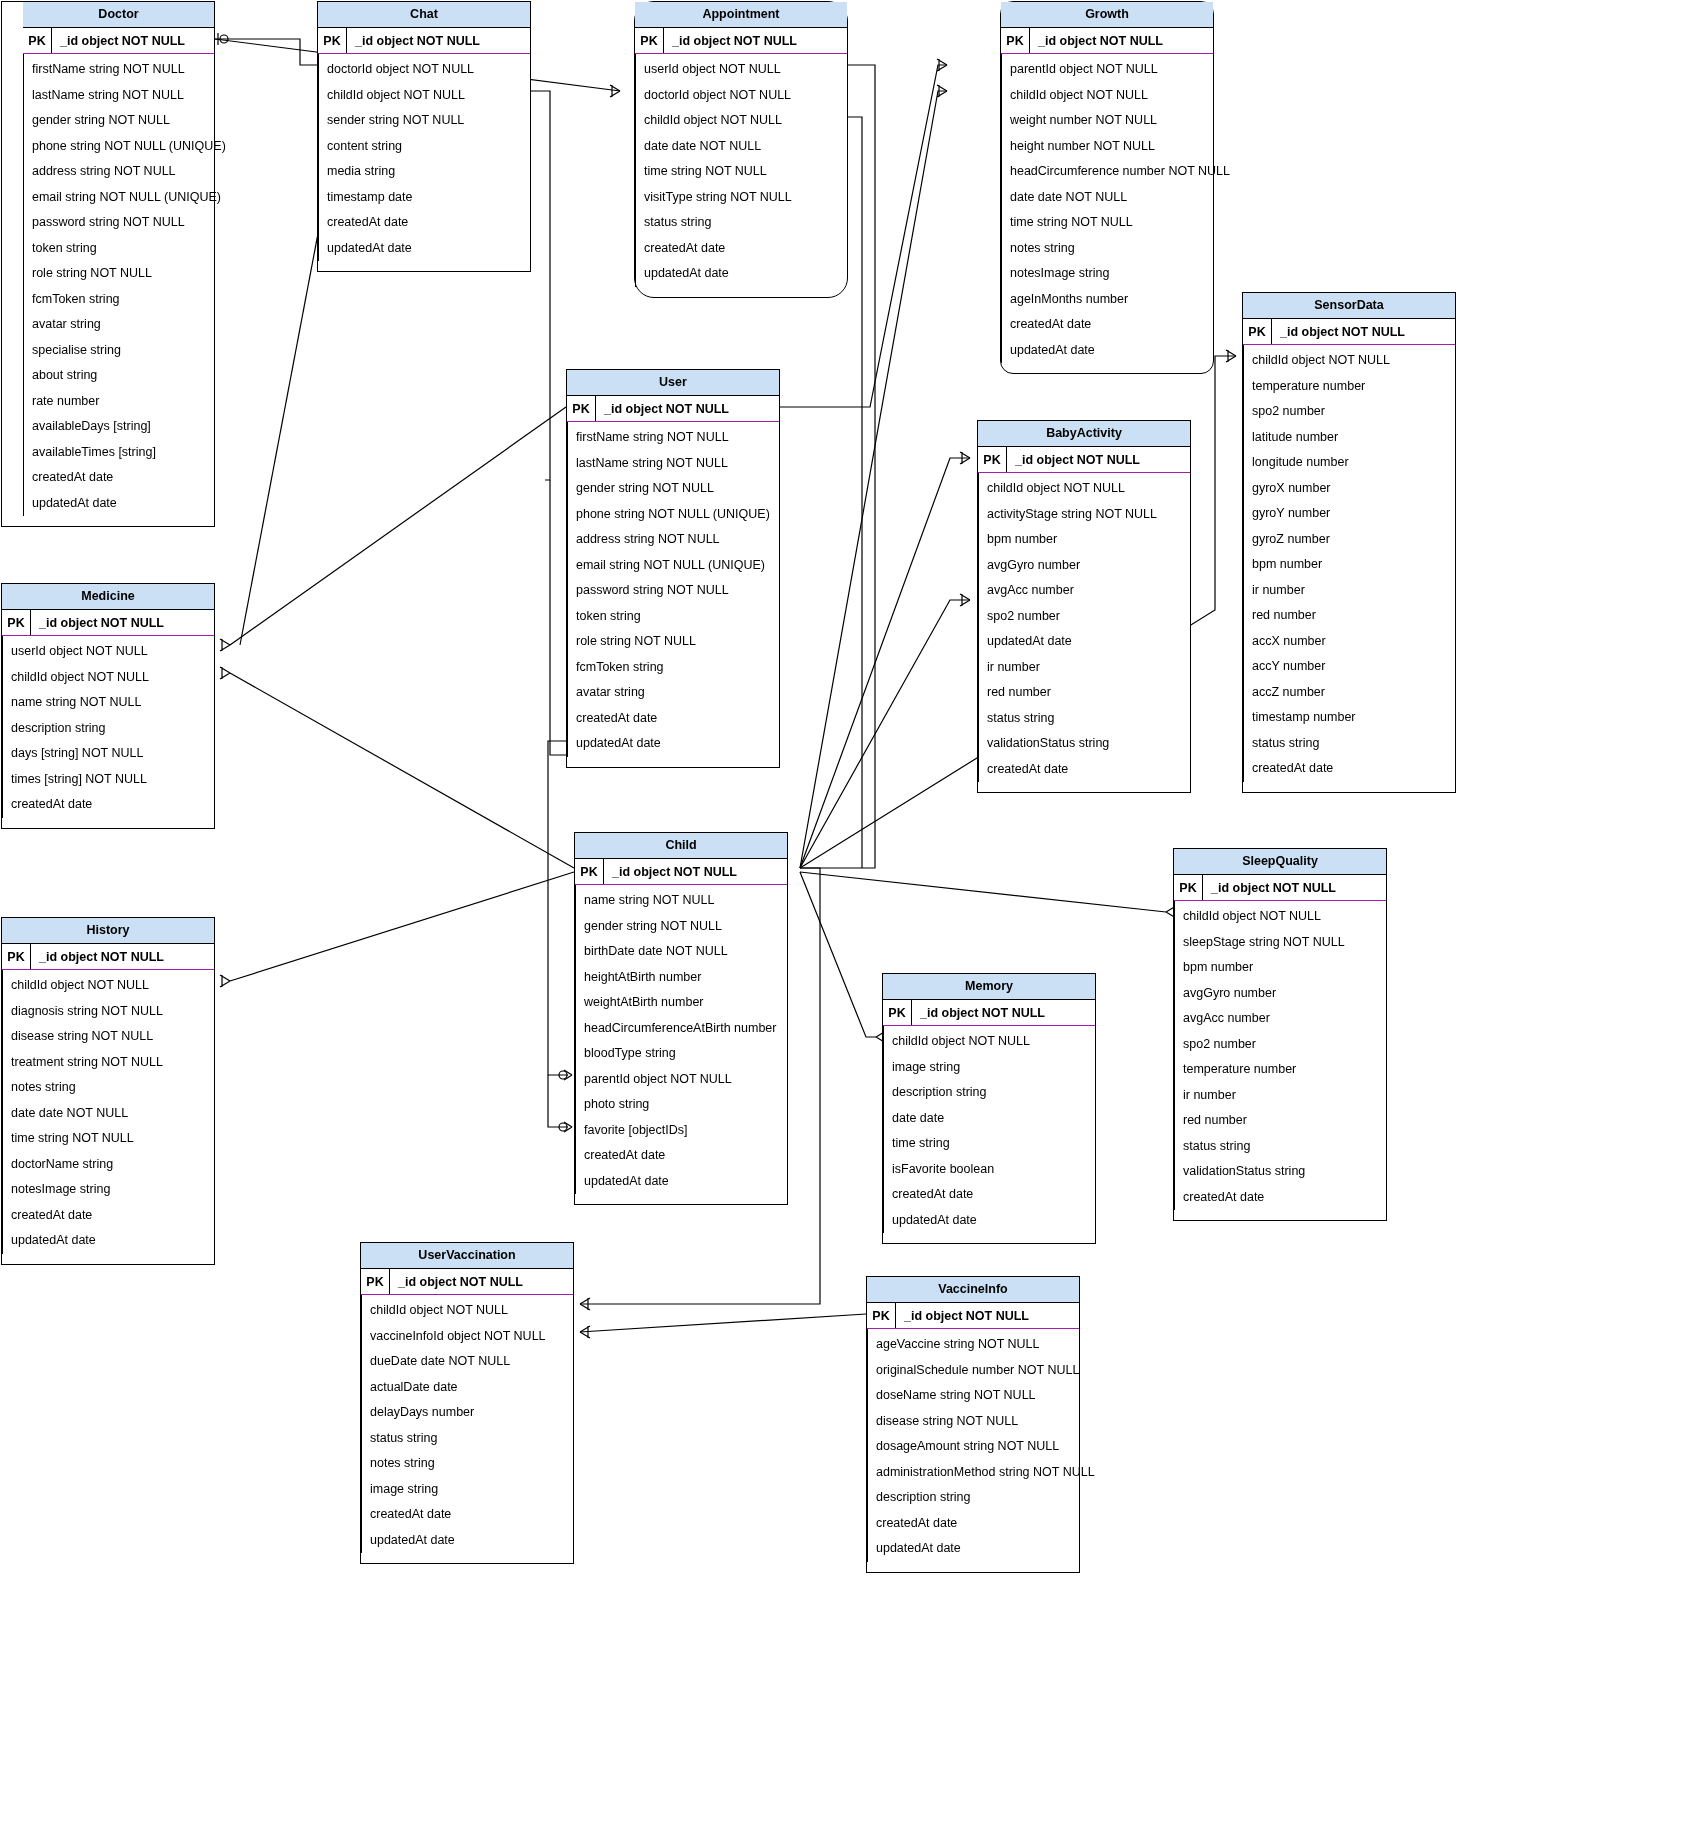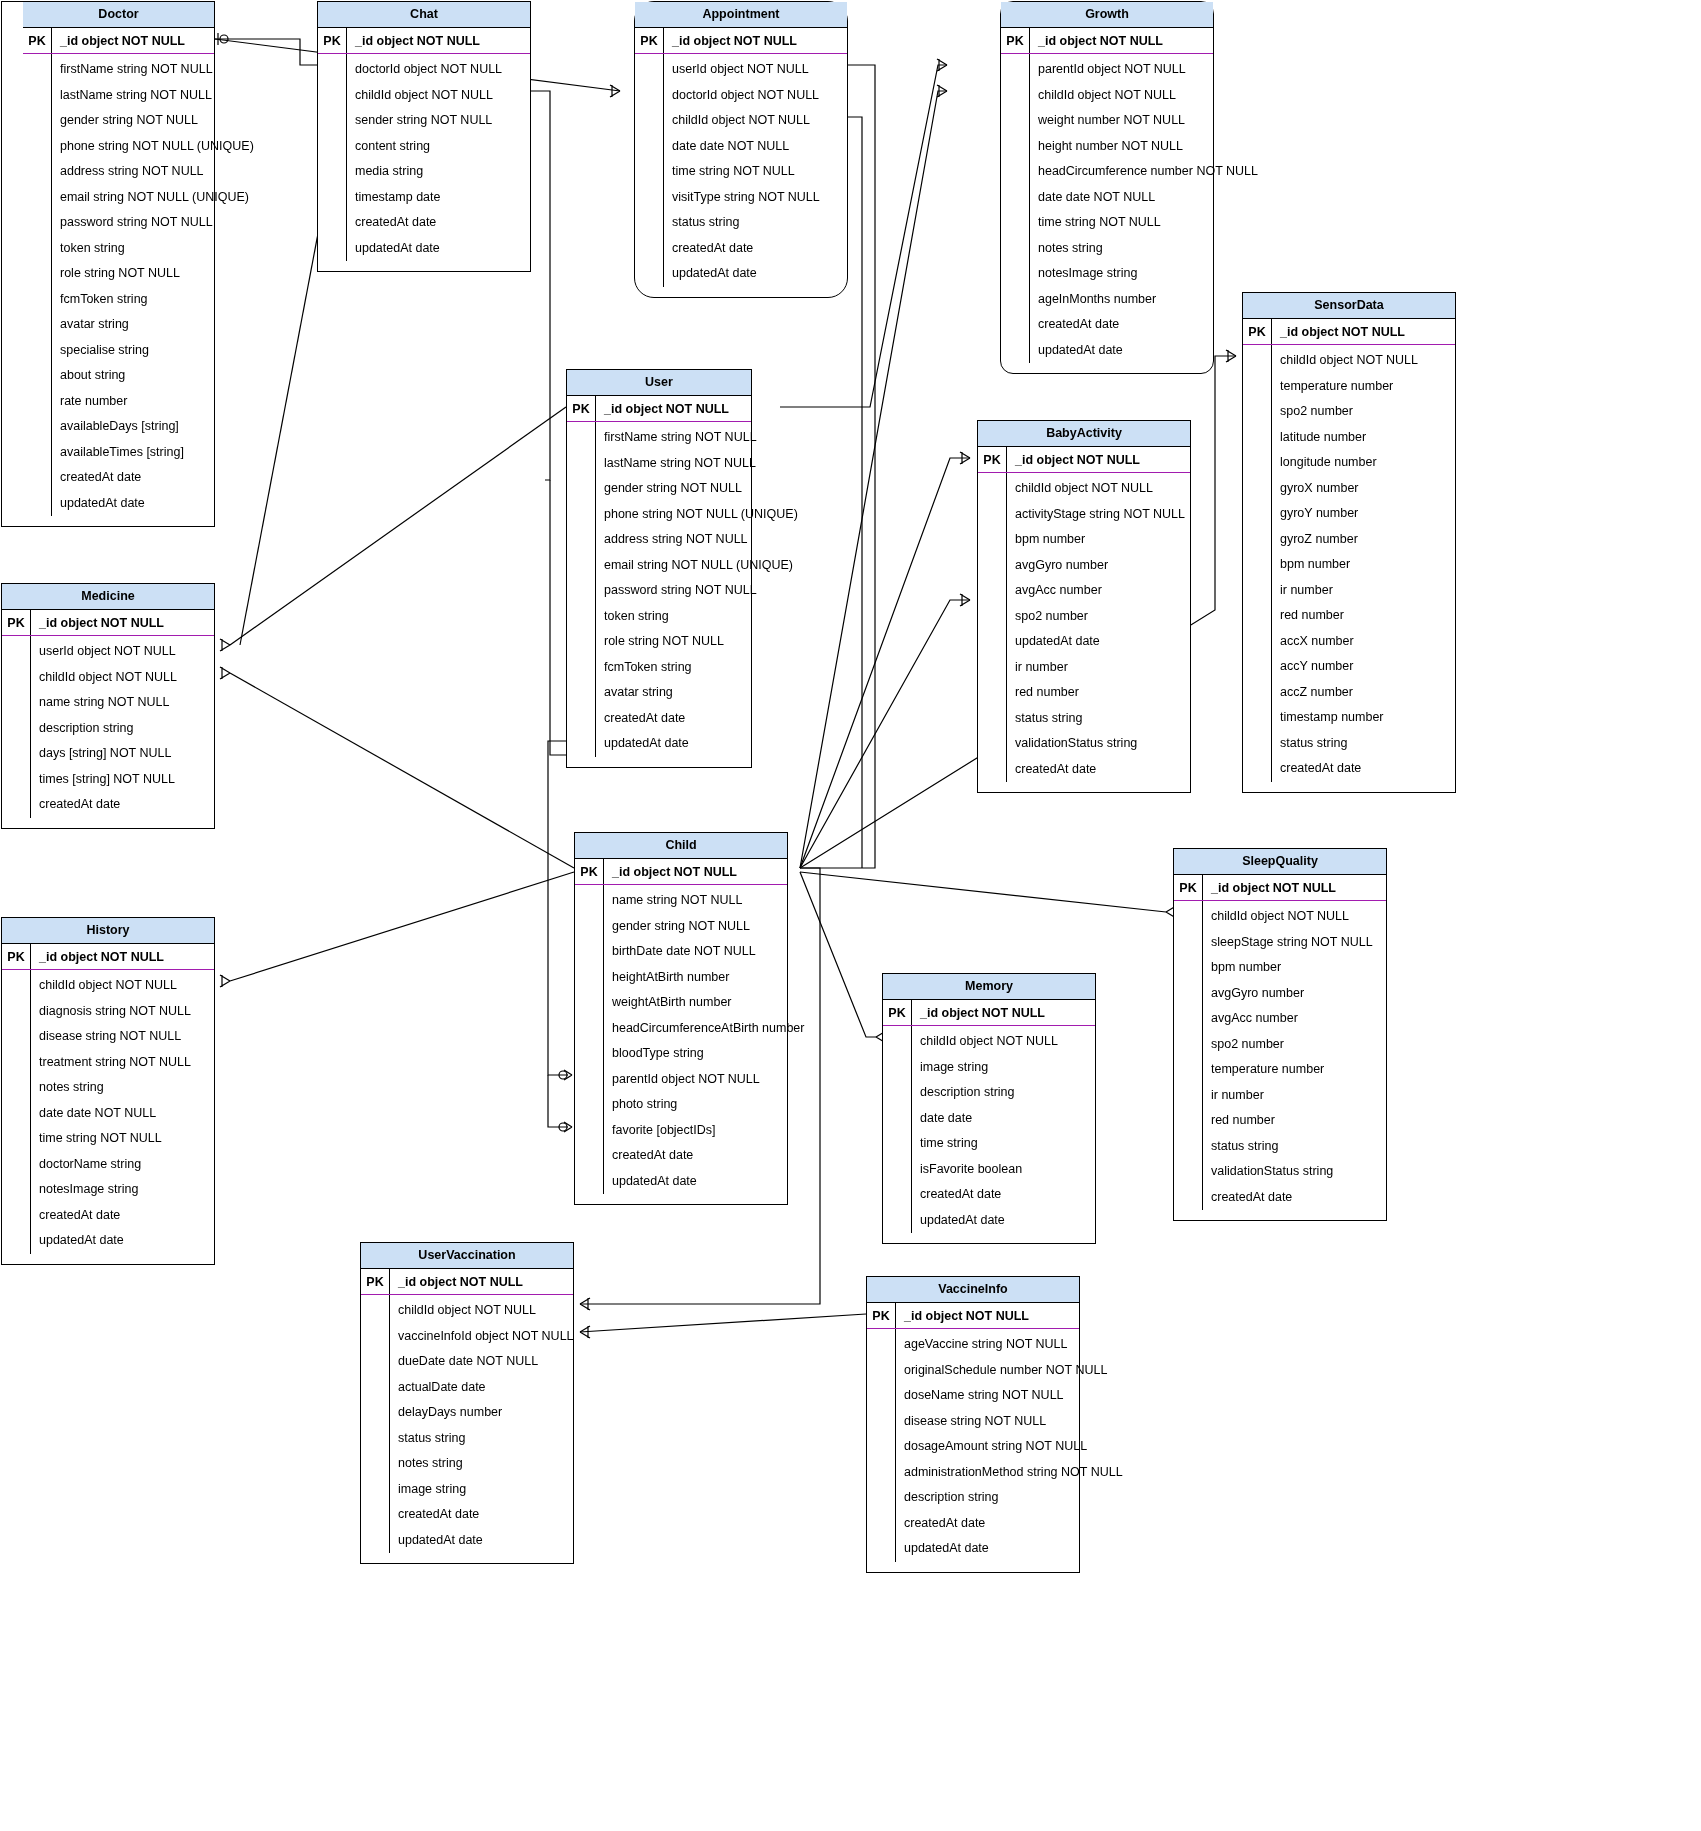--- a/index.html
+++ b/index.html
@@ -70,20 +70,21 @@
     height: 100%;
     display: flex;
     align-items: center;
     flex: 1;
     white-space: nowrap;
   }
   .entity-fields {
     box-sizing: border-box;
     display: flex;
     padding-bottom: 10px;
+    flex-direction: column;
   }
   .fields-gutter {
     box-sizing: border-box;
     width: 28px;
     min-width: 28px;
   }
   .fields-list {
     box-sizing: border-box;
     flex: 1;
     border-left: 1px solid #000000;
@@ -286,21 +287,21 @@
           <div class="field">red number</div>
           <div class="field">accX number</div>
           <div class="field">accY number</div>
           <div class="field">accZ number</div>
           <div class="field">timestamp number</div>
           <div class="field">status string</div>
           <div class="field">createdAt date</div>
         </div>
       </div>
     </div>
-    <div class="entity" style="left: 566px; top: 369px; width: 186px;">
+    <div class="entity" style="left: 566px; top: 369px; width: 214px;">
       <div class="entity-title">User</div>
       <div class="entity-pk">
         <span class="pk-tag">PK</span>
         <span class="pk-name">_id object NOT NULL</span>
       </div>
       <div class="entity-fields">
         <div class="fields-gutter"></div>
         <div class="fields-list">
           <div class="field">firstName string NOT NULL</div>
           <div class="field">lastName string NOT NULL</div>

